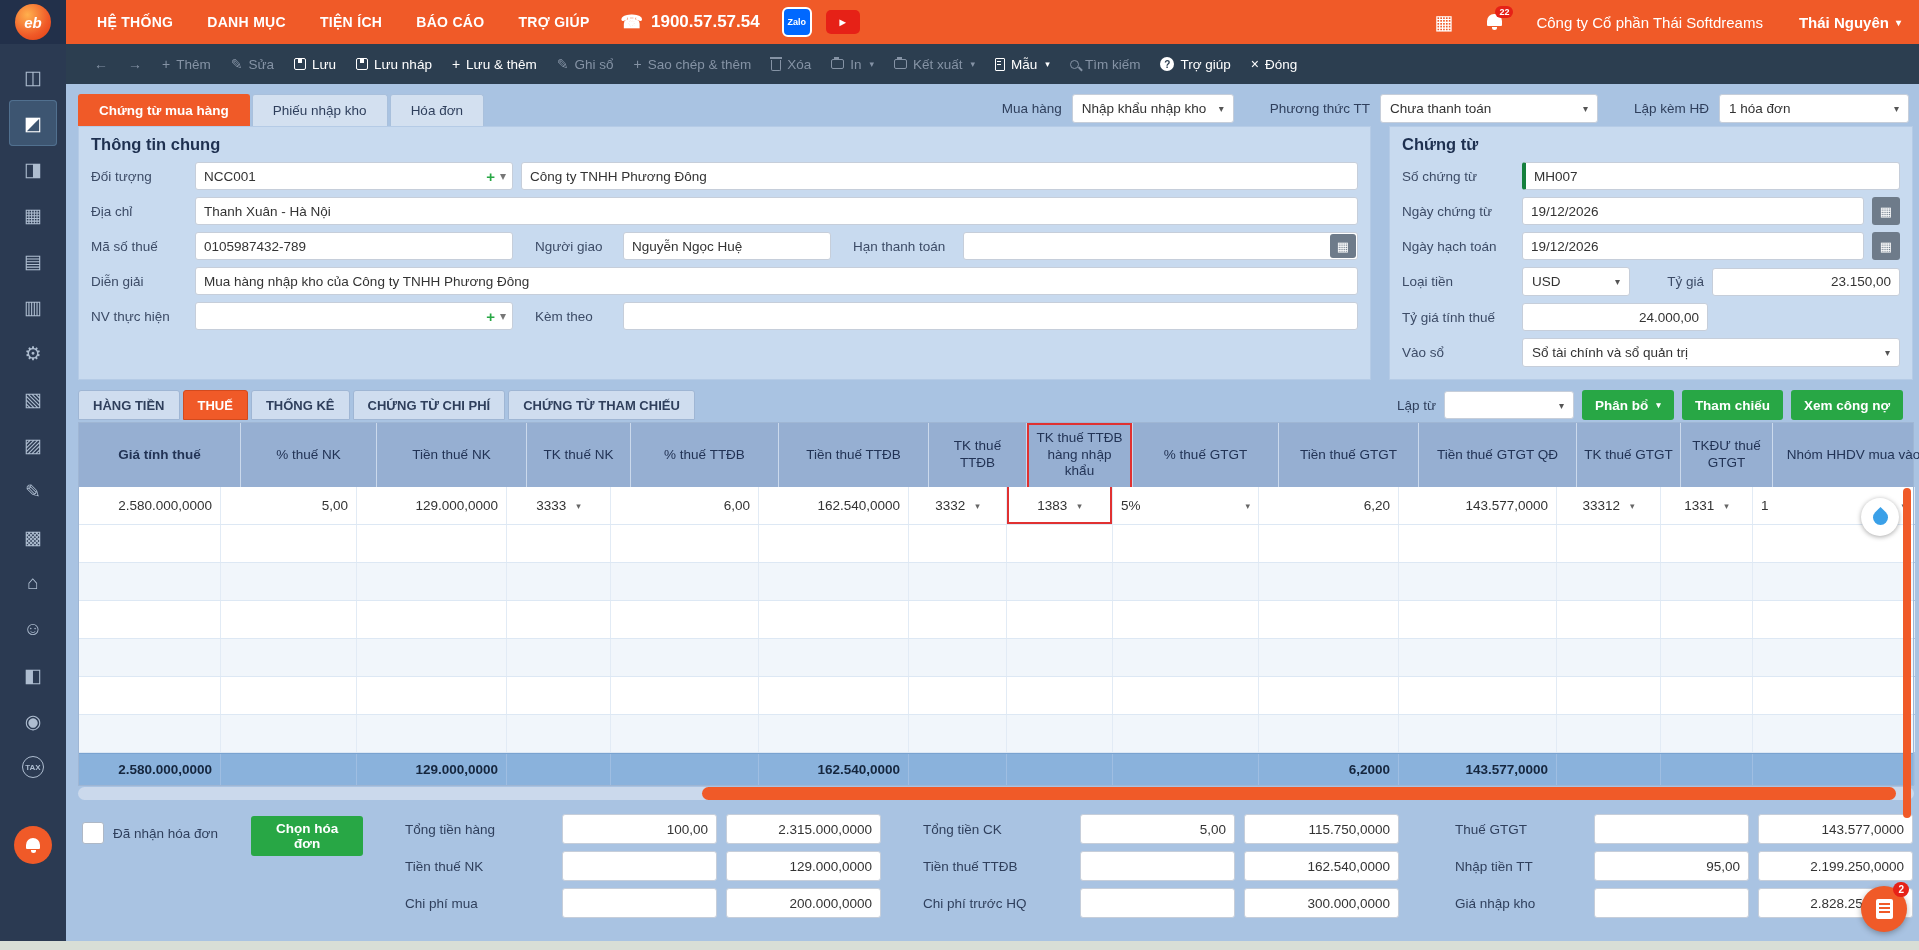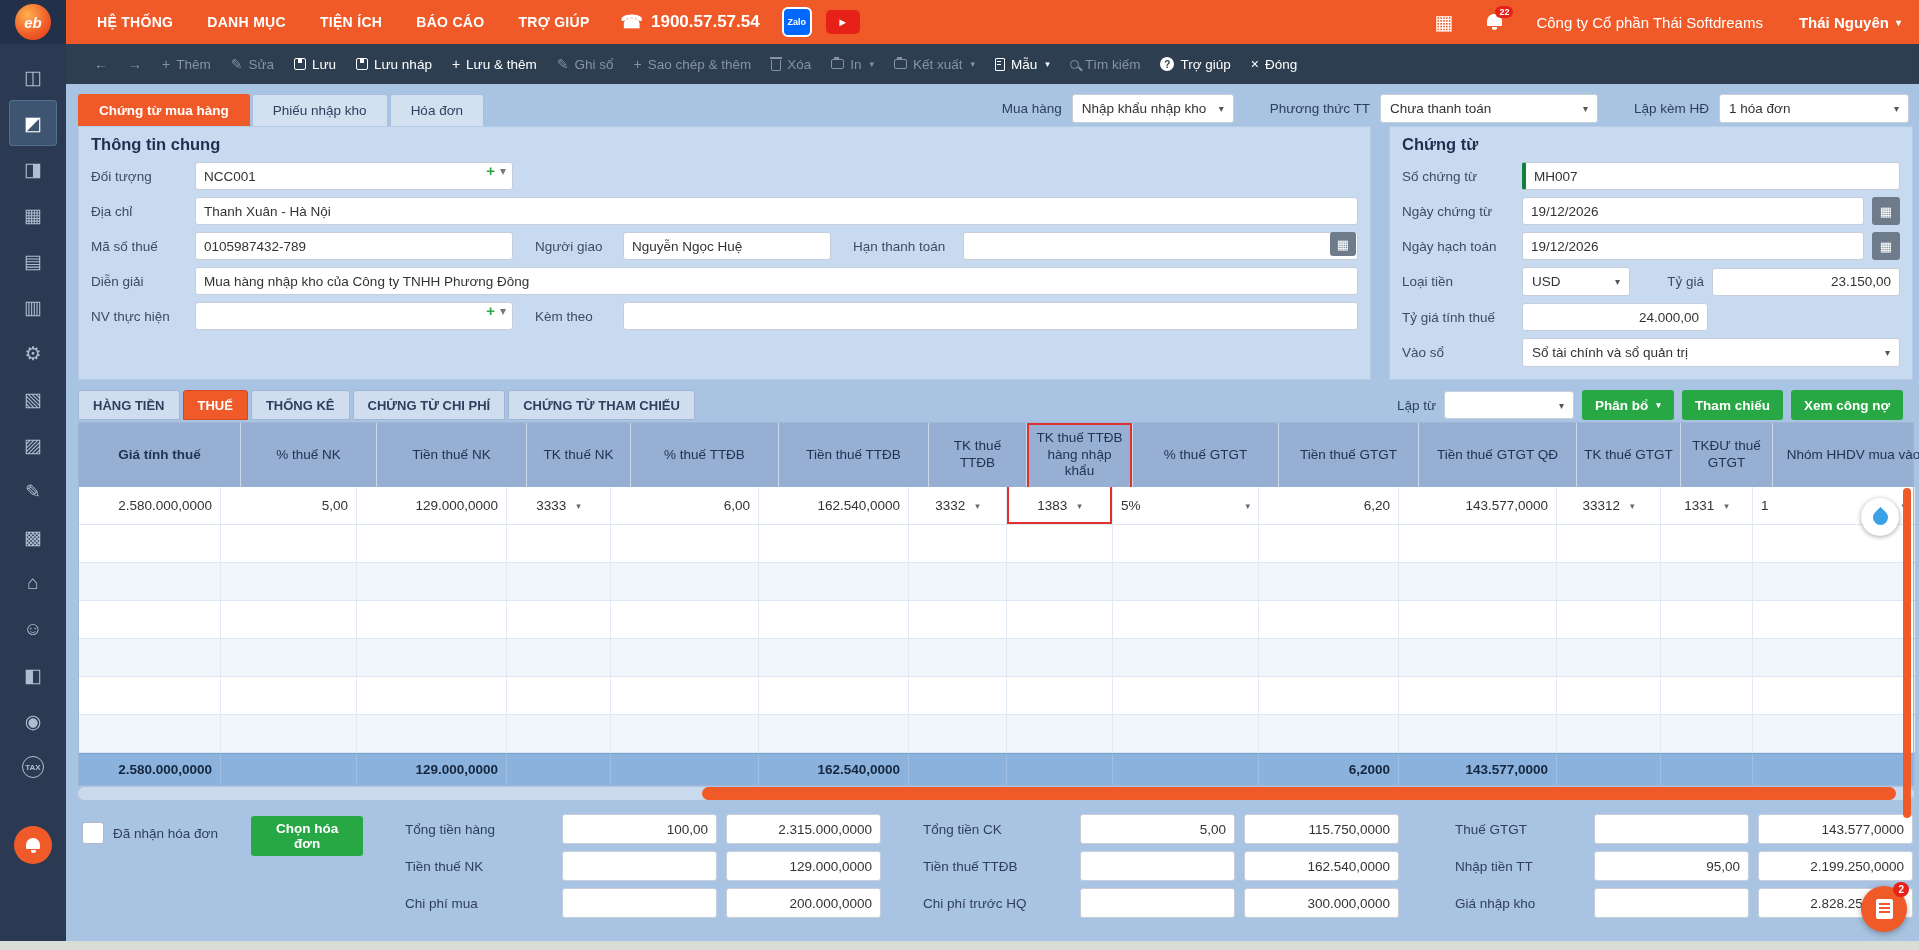--- a/index.html
+++ b/index.html
@@ -69,21 +69,21 @@
   .sel-lapkem { width:190px; margin-right:4px; }
 
   .form-row { display:flex; gap:18px; margin-top:0; }
   .panel { background:#C8DAEF; border:1px solid #B5CBE6; padding:8px 12px 12px 12px; }
   .panel-title { font-size:16.5px; font-weight:bold; color:#1E3050; margin-bottom:8px; }
   .panel-info { flex:1; }
   .panel-doc { width:524px; }
   .frow { display:flex; align-items:center; margin-bottom:7px; gap:8px; }
   .flabel { font-size:13.5px; color:#3C4B66; flex-shrink:0; }
   .finput { background:#fff; border:1px solid #C6CEDA; border-radius:3px; height:28px; font-size:13.5px; color:#333; padding:0 8px; font-family:"Liberation Sans",sans-serif; }
-  .fi-wrap { position:relative; display:flex; align-items:flex-start; }
+  .fi-wrap { position:relative; display:flex; align-items:center; }
   .fi-suffix { position:absolute; right:7px; display:flex; align-items:center; gap:5px; font-size:12px; color:#777; }
   .fi-suffix .plus { color:#28A745; font-weight:bold; font-size:15px; }
   .cal-btn { width:28px; height:28px; background:#6E7B8A; border-radius:3px; display:flex; align-items:center; justify-content:center; color:#fff; font-size:13px; cursor:pointer; flex-shrink:0; }
   .cal-btn.inset { position:absolute; right:2px; width:26px; height:24px; }
   .num { text-align:right; }
   .green-edge { border-left:4px solid #15803d; }
 
   
   .grid-tabs-row { display:flex; align-items:center; margin-top:10px; }
   .grid-tab { height:30px; padding:0 14px; display:flex; align-items:center; font-size:13px; font-weight:bold; color:#2F3F5C; background:#CFDDEF; border:1px solid #9FB6D4; border-radius:3px 3px 0 0; cursor:pointer; margin-right:3px; }
@@ -329,20 +329,21 @@
 
       <div class="frow">
         <span class="flabel" style="width:96px">Đối tượng</span>
         <span class="fi-wrap" style="width:318px">
           <input class="finput" style="width: 100%;" readonly="" value="NCC001">
           <span class="fi-suffix">
               <span class="plus">+</span>
               <span>▾</span>
             </span>
         </span>
+        <input class="finput" style="flex: 1 1 0%;" readonly="" value="Công ty TNHH Phương Đông">
       </div>
 
       <div class="frow">
         <span class="flabel" style="width:96px">Địa chỉ</span>
         <input class="finput" style="flex: 1 1 0%;" readonly="" value="Thanh Xuân - Hà Nội">
       </div>
 
       <div class="frow">
         <span class="flabel" style="width:96px">Mã số thuế</span>
         <input class="finput" style="width: 318px;" readonly="" value="0105987432-789">

